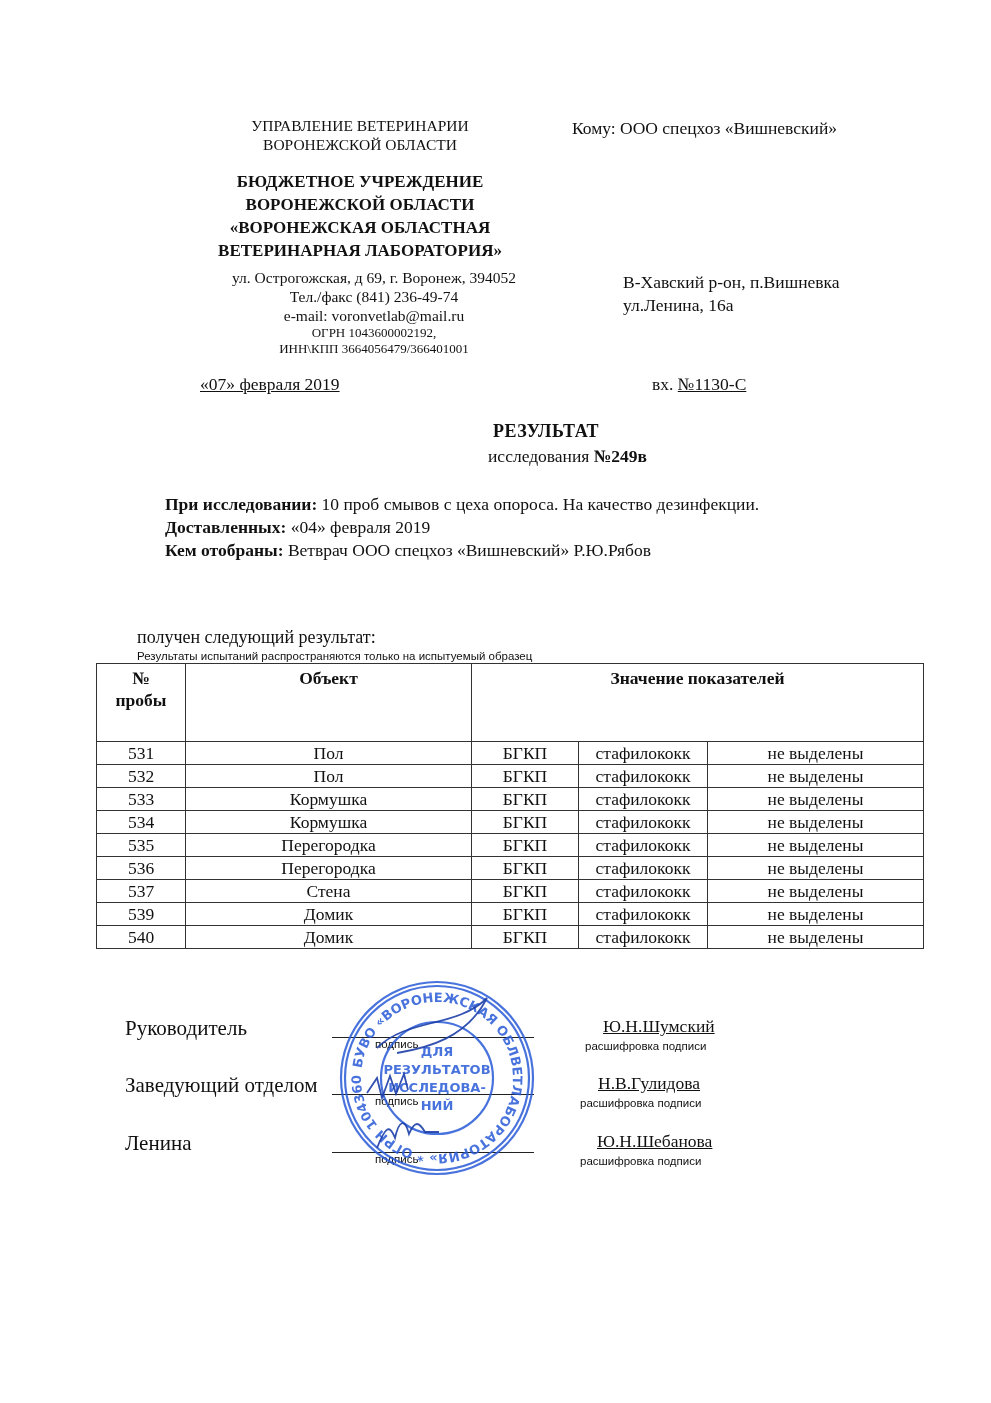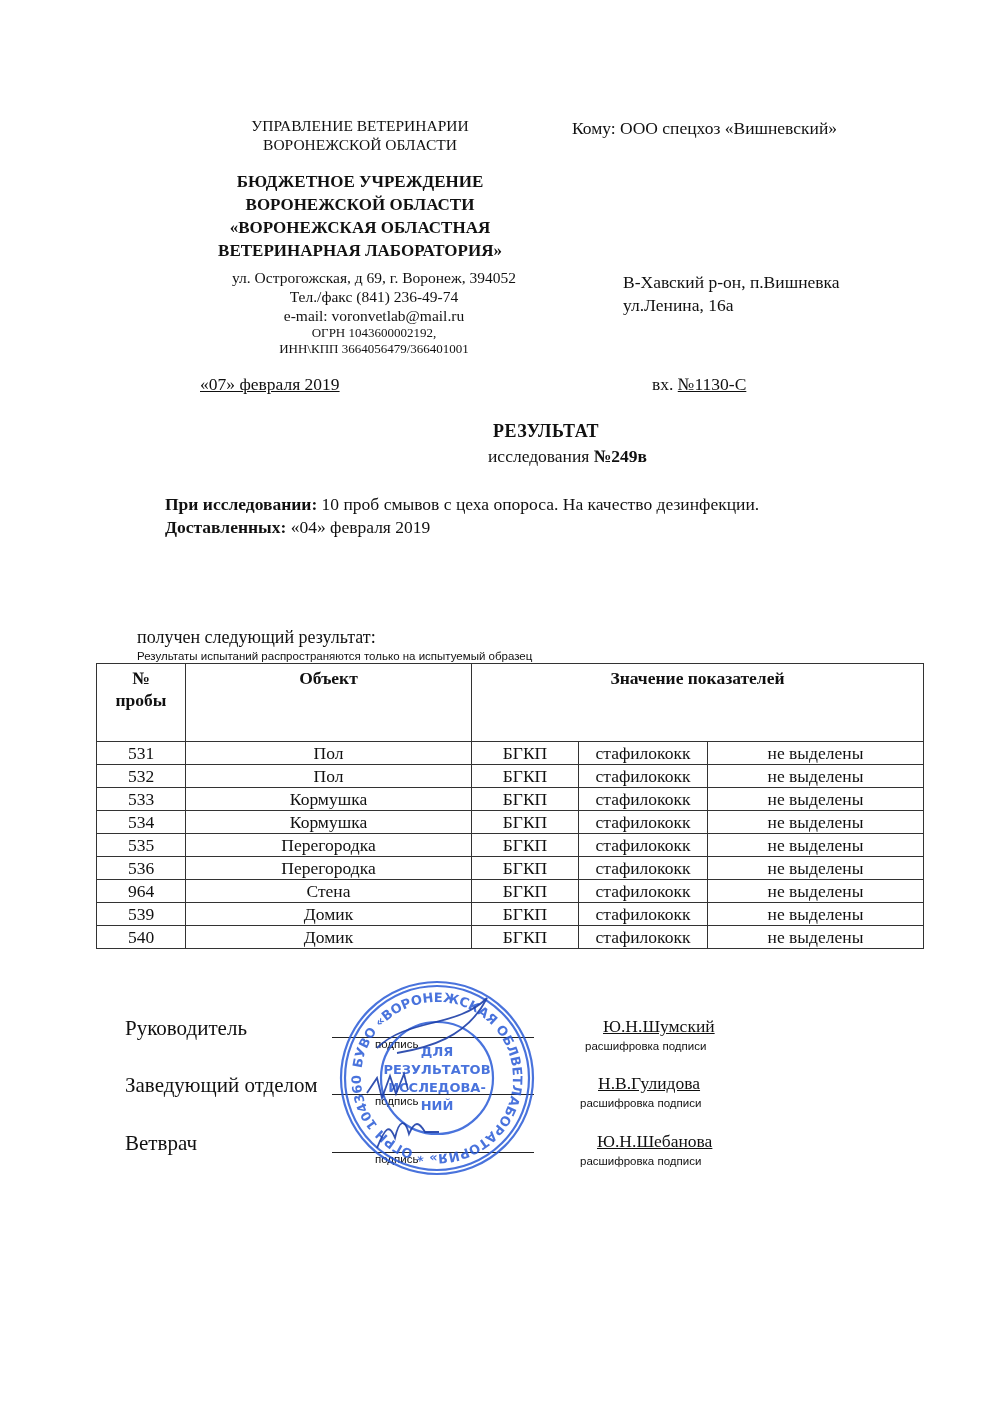--- a/index.html
+++ b/index.html
@@ -72,20 +72,21 @@
 </div>
 
 <div class="abs title">РЕЗУЛЬТАТ</div>
 <div class="abs subtitle">
   <span>исследования </span><b>№249в</b>
 </div>
 
 <div class="abs info">
   <div><b>При исследовании:</b><span> 10 проб смывов с цеха опороса. На качество дезинфекции.</span></div>
   <div><b>Доставленных:</b><span> «04» февраля 2019</span></div>
+  <div><b>Кем отобраны:</b><span> Ветврач ООО спецхоз «Вишневский» Р.Ю.Рябов</span></div>
 </div>
 
 <div class="abs received">получен следующий результат:</div>
 <div class="abs note">Результаты испытаний распространяются только на испытуемый образец</div>
 
 <table class="results">
   <colgroup>
     <col style="width:89px">
       <col style="width:286px">
       <col style="width:107px">
@@ -139,21 +140,21 @@
         <td>не выделены</td>
       </tr>
       <tr>
         <td>536</td>
         <td>Перегородка</td>
         <td>БГКП</td>
         <td>стафилококк</td>
         <td>не выделены</td>
       </tr>
       <tr>
-        <td>964</td>
+        <td>537</td>
         <td>Стена</td>
         <td>БГКП</td>
         <td>стафилококк</td>
         <td>не выделены</td>
       </tr>
       <tr>
         <td>539</td>
         <td>Домик</td>
         <td>БГКП</td>
         <td>стафилококк</td>
@@ -173,21 +174,21 @@
     <div class="sign-row" style="top: 1016px;">Руководитель</div>
     <div class="sign-line" style="top: 1037px; left: 332px; width: 202px;"></div>
     <div class="sign-caption" style="top: 1038px; left: 375px;">подпись</div>
     <div class="sign-name" style="top: 1016px; left: 603px;">Ю.Н.Шумский</div>
     <div class="sign-caption" style="top: 1040px; left: 585px;">расшифровка подписи</div>
     <div class="sign-row" style="top: 1073px;">Заведующий отделом</div>
     <div class="sign-line" style="top: 1094px; left: 332px; width: 202px;"></div>
     <div class="sign-caption" style="top: 1095px; left: 375px;">подпись</div>
     <div class="sign-name" style="top: 1073px; left: 598px;">Н.В.Гулидова</div>
     <div class="sign-caption" style="top: 1097px; left: 580px;">расшифровка подписи</div>
-    <div class="sign-row" style="top: 1131px;">Ветврач</div>
+    <div class="sign-row" style="top: 1131px;">Ленина</div>
     <div class="sign-line" style="top: 1152px; left: 332px; width: 202px;"></div>
     <div class="sign-caption" style="top: 1153px; left: 375px;">подпись</div>
     <div class="sign-name" style="top: 1131px; left: 597px;">Ю.Н.Шебанова</div>
     <div class="sign-caption" style="top: 1155px; left: 580px;">расшифровка подписи</div>
   </div>
 
 <svg class="stamp" viewBox="0 0 200 200" xmlns="http://www.w3.org/2000/svg">
   <g fill="none" stroke="#2a5bd7" stroke-width="2.2" opacity="0.85">
     <circle cx="100" cy="100" r="96"></circle>
     <circle cx="100" cy="100" r="92"></circle>

